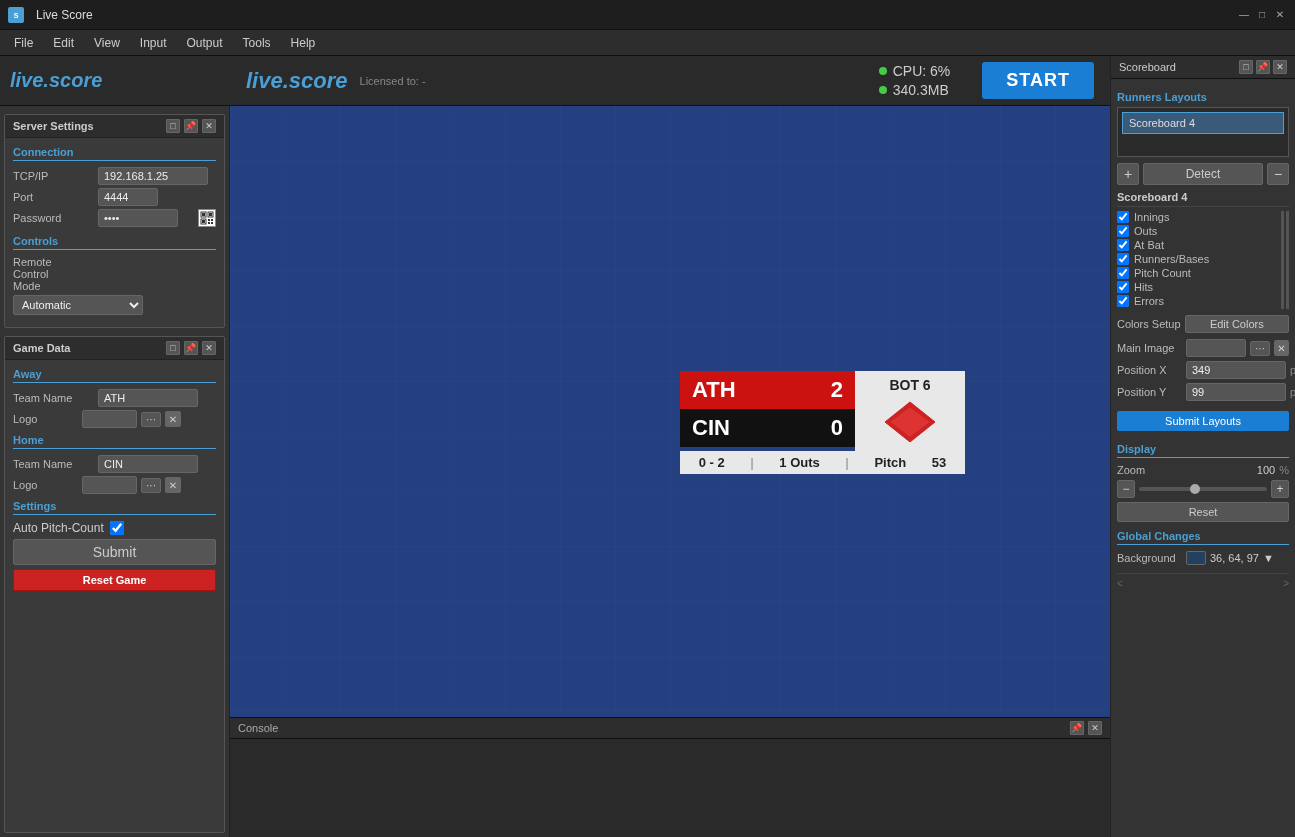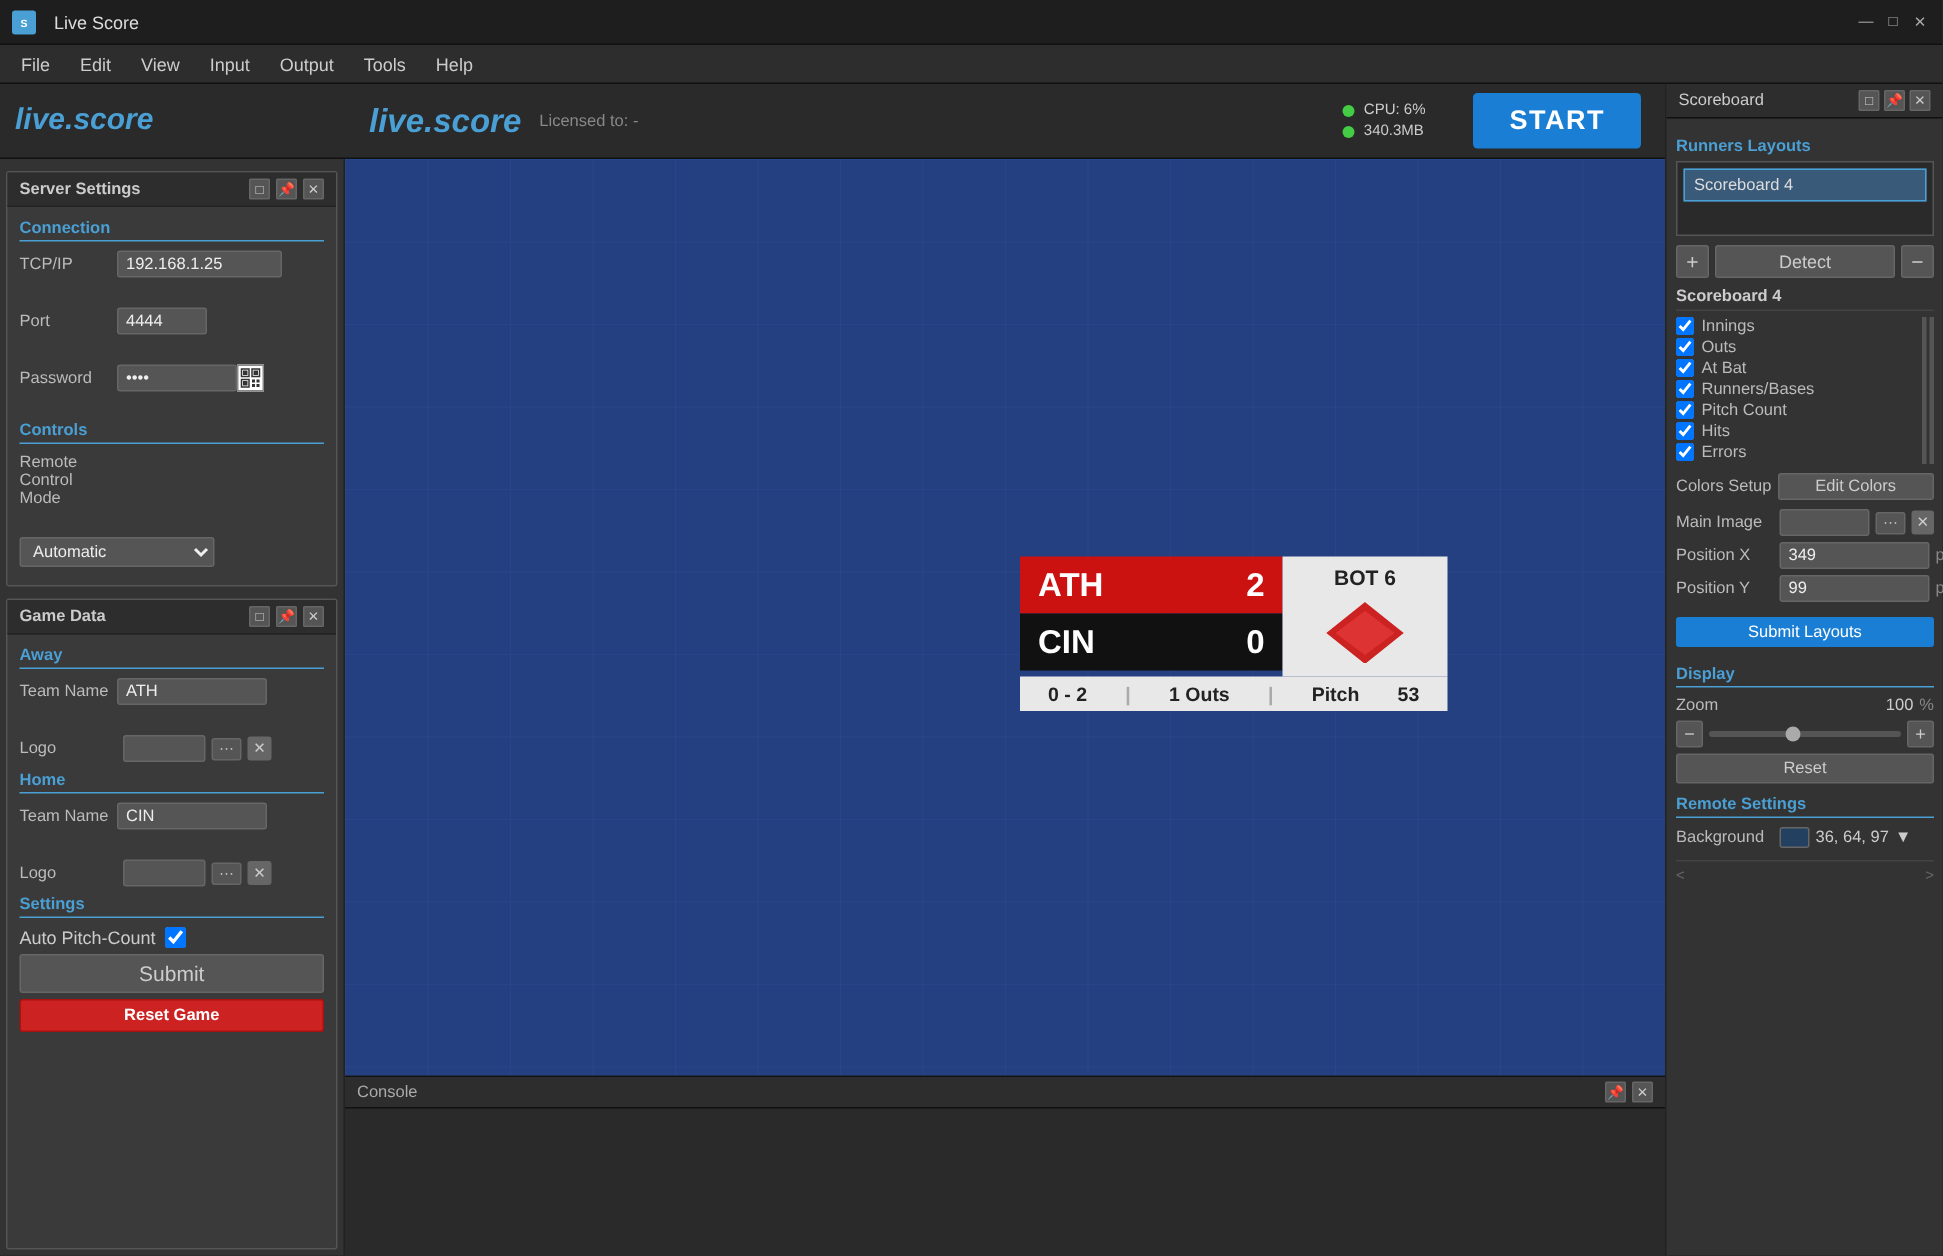--- a/index.html
+++ b/index.html
@@ -23,41 +23,41 @@
     #left-panel { width: 230px; display: flex; flex-direction: column; background: #333; border-right: 1px solid #222; }
 
     
     .panel { background: #3a3a3a; margin: 4px; border: 1px solid #555; border-radius: 2px; }
     .panel-header { background: #2d2d2d; padding: 4px 8px; display: flex; align-items: center; justify-content: space-between; border-bottom: 1px solid #222; font-size: 11px; color: #aaa; }
     .panel-header .title-text { color: #ccc; font-weight: bold; }
     .panel-header .controls { display: flex; gap: 4px; }
     .panel-ctrl-btn { width: 14px; height: 14px; background: #555; border: 1px solid #666; border-radius: 1px; display: flex; align-items: center; justify-content: center; font-size: 9px; color: #ccc; cursor: pointer; }
     .panel-body { padding: 8px; }
     .section-label { color: #4a9fd4; font-size: 11px; font-weight: bold; border-bottom: 1px solid #4a9fd4; margin-bottom: 6px; padding-bottom: 2px; }
-    .field-row { display: flex; align-items: center; margin-bottom: 20px; gap: 0; }
+    .field-row { display: flex; align-items: center; margin-bottom: 3px; gap: 20px; }
     .field-label { width: 65px; color: #bbb; font-size: 11px; flex-shrink: 0; }
     input[type="text"], input[type="password"] { background: #555; border: 1px solid #666; color: #eee; padding: 2px 5px; font-size: 11px; border-radius: 2px; }
     input[type="text"] { width: 100px; }
     input[type="password"] { width: 80px; }
     .port-input { width: 60px; }
     select { background: #555; border: 1px solid #666; color: #eee; padding: 2px 4px; font-size: 11px; border-radius: 2px; width: 130px; }
     .qr-icon { width: 18px; height: 18px; background: white; border: 1px solid #888; display: flex; align-items: center; justify-content: center; font-size: 7px; color: #333; cursor: pointer; }
     .logo-row { display: flex; align-items: center; gap: 4px; }
     .logo-input { width: 60px; background: #555; border: 1px solid #666; color: #eee; padding: 2px 4px; font-size: 11px; border-radius: 2px; }
     .logo-dots-btn { background: #555; border: 1px solid #666; color: #ccc; padding: 1px 4px; font-size: 10px; border-radius: 2px; cursor: pointer; }
     .logo-x-btn { width: 16px; height: 16px; background: #666; border: none; color: #ccc; font-size: 10px; cursor: pointer; border-radius: 2px; display: flex; align-items: center; justify-content: center; }
     .checkbox-row { display: flex; align-items: center; gap: 6px; margin-bottom: 4px; }
     .submit-btn { width: 100%; padding: 4px; background: #555; border: 1px solid #666; color: #ccc; font-size: 14px; cursor: pointer; border-radius: 2px; margin-bottom: 4px; }
     .reset-btn { width: 100%; padding: 4px; background: #cc2222; border: 1px solid #aa1111; color: white; font-size: 11px; cursor: pointer; border-radius: 2px; font-weight: bold; }
 
     
     #center { flex: 1; display: flex; flex-direction: column; }
     #header-bar { background: #2d2d2d; height: 50px; display: flex; align-items: center; padding: 0 12px; border-bottom: 1px solid #111; gap: 16px; }
     .logo-area { display: flex; align-items: center; }
-    .status-row { display: flex; align-items: center; gap: 6px; font-size: 10px; text-align: center; }
+    .status-row { display: flex; align-items: center; gap: 6px; font-size: 14px; text-align: center; }
     .status-dot { width: 8px; height: 8px; border-radius: 50%; }
     .status-dot.green { background: #44cc44; }
     .start-btn { background: #1a7fd4; border: none; color: white; font-size: 18px; font-weight: bold; padding: 8px 24px; cursor: pointer; border-radius: 3px; margin-left: 16px; letter-spacing: 1px; }
 
     
     #canvas-area { flex: 1; background: #244080; position: relative; overflow: hidden; }
 
     
     #scoreboard-overlay { position: absolute; top: 265px; left: 450px; }
     .score-ath { background: #cc1111; display: flex; align-items: center; padding: 6px 12px; min-width: 175px; }
@@ -442,21 +442,21 @@
           <button class="slider-btn">−</button>
           <div class="slider-track">
             <div class="slider-thumb"></div>
           </div>
           <button class="slider-btn">+</button>
         </div>
         <button class="reset-display-btn">Reset</button>
       </div>
 
       <div class="global-settings-section">
-        <div style="color:#4a9fd4; font-size:11px; font-weight:bold; border-bottom:1px solid #4a9fd4; margin-bottom:6px; padding-bottom:2px;">Remote Settings</div>
+        <div style="color:#4a9fd4; font-size:11px; font-weight:bold; border-bottom:1px solid #4a9fd4; margin-bottom:6px; padding-bottom:2px;">Global Changes</div>
         <div class="bg-row">
           <span class="bg-label">Background</span>
           <div class="color-preview" style="background: rgb(36,64,97);"></div>
           <span class="bg-value">36, 64, 97</span>
           <span class="bg-dropdown">▼</span>
         </div>
       </div>
 
       
       <div style="display:flex; justify-content:space-between; margin-top:8px; padding-top:4px; border-top:1px solid #444;">

